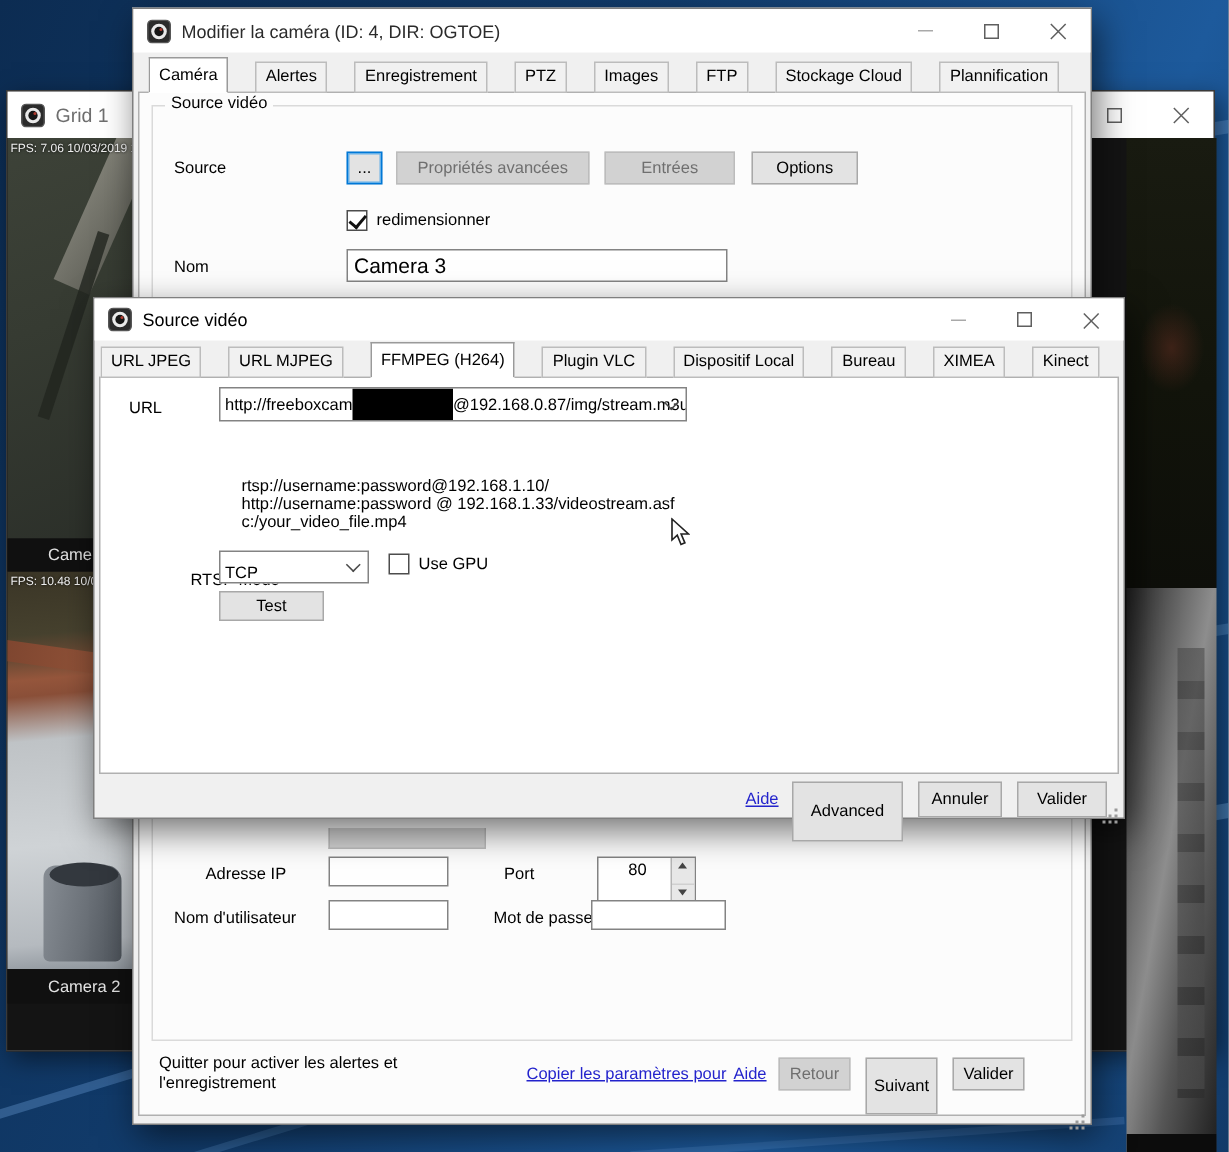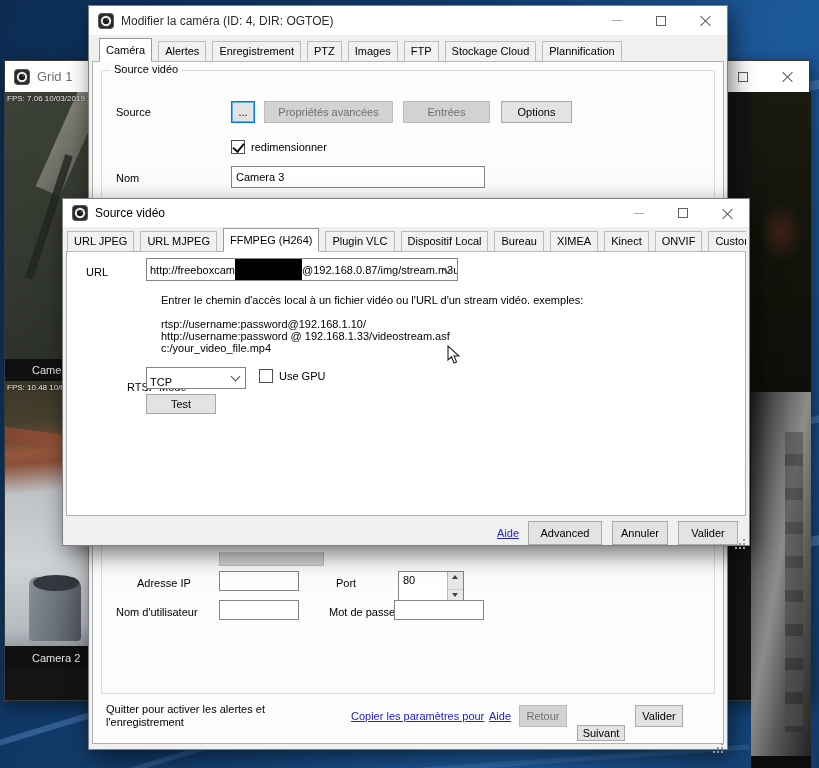--- a/index.html
+++ b/index.html
@@ -22,31 +22,31 @@
   .glyph-max { width:10px; height:10px; border:1px solid #5f5f5f; background:transparent; }
   .glyph-close { position:relative; width:11px; height:11px; }
   .glyph-close::before,.glyph-close::after { content:""; position:absolute; left:5px; top:-1px;
     width:1px; height:14px; background:#5f5f5f; }
   .glyph-close::before { transform:rotate(45deg); }
   .glyph-close::after { transform:rotate(-45deg); }
 
   
   .tabstrip { position:absolute; display:flex; align-items:flex-end; z-index:3; overflow:hidden; }
   .tab { font-size:11px; color:#000; background:#f1f1f1; border:1px solid #bcbcbc;
-    padding:3px 6px 3px; height:21px; margin-right:6px; white-space:nowrap; flex:none; }
+    padding:3px 6px 3px; height:21px; margin-right:18px; white-space:nowrap; flex:none; }
   .tab.active { background:#fff; border-color:#9a9a9a; border-bottom:1px solid #fff;
     height:24px; padding-top:5px; }
   .tabpage { position:absolute; background:#fcfcfc; border:1px solid #b0b0b0; z-index:2; }
 
   
   .btn { position:absolute; background:#e3e3e3; border:1px solid #a8a8a8; font-size:11px;
     color:#000; display:flex; align-items:center; justify-content:center; z-index:4; }
   .btn.disabled { background:#d2d2d2; border-color:#bcbcbc; color:#6f6f6f; }
   .btn.focused { border:1px solid #0078d7; box-shadow:inset 0 0 0 1px #66b0e8; }
-  .textbox { position:absolute; background:#fff; border:1px solid #838383; font-size:11px;
+  .textbox { position:absolute; background:#fff; border:1px solid #838383; font-size:14px;
     padding:2px 4px; color:#000; z-index:4; font-family:"Liberation Sans",sans-serif; }
   .label { position:absolute; font-size:11px; color:#000; white-space:nowrap; z-index:4; }
   .link { position:absolute; font-size:11px; color:#2323cc; text-decoration:underline;
     white-space:nowrap; z-index:4; cursor:pointer; }
   .combo { position:absolute; background:#fff; border:1px solid #838383; display:flex;
     align-items:center; padding:0 20px 0 3px; font-size:11px; overflow:hidden;
     white-space:nowrap; z-index:4; }
   .combo .chev { position:absolute; right:6px; top:50%; width:7px; height:7px; margin-top:-5px;
     border-right:1px solid #4a4a4a; border-bottom:1px solid #4a4a4a; transform:rotate(45deg); }
   .redact { display:inline-block; width:67px; height:21px; background:#000; flex:none; }
@@ -196,38 +196,38 @@
     <span class="label" style="left:162px;top:135px;">redimensionner</span>
 
     <span class="label" style="left:27px;top:166px;">Nom</span>
     <input class="textbox" style="left: 142px; top: 160px; width: 254px; height: 22px;" value="Camera 3">
 
     <div class="btn disabled" style="left:130px;top:546px;width:105px;height:14px;border-top:none;"></div>
 
     <span class="label" style="left:48px;top:571px;">Adresse IP</span>
     <input class="textbox" style="left: 130px; top: 565px; width: 80px; height: 20px;">
     <span class="label" style="left:247px;top:571px;">Port</span>
-    <div class="spinner" style="left:309px;top:565px;width:66px;height:36px;">
+    <div class="spinner" style="left:309px;top:565px;width:66px;height:36px;text-align:center;">
       <div class="spin-val">80</div>
       <div class="spin-arrows">
         <div class="spin-up"></div>
         <div class="spin-dn"></div>
       </div>
     </div>
 
     <span class="label" style="left:27px;top:600px;">Nom d'utilisateur</span>
     <input class="textbox" style="left: 130px; top: 594px; width: 80px; height: 20px;">
     <span class="label" style="left:240px;top:600px;">Mot de passe</span>
     <input class="textbox" style="left: 305px; top: 594px; width: 90px; height: 20px;">
 
     <div class="label" style="left:17px;top:697px;width:185px;white-space:normal;line-height:13px;">Quitter pour activer les alertes et l'enregistrement</div>
     <span class="link" style="left:262px;top:704px;">Copier les paramètres pour</span>
     <span class="link" style="left:400px;top:704px;">Aide</span>
     <div class="btn disabled" style="left:430px;top:699px;width:48px;height:22px;">Retour</div>
-    <div class="btn" style="left:488px;top:719px;width:48px;height:16px;">Suivant</div>
+    <div class="btn" style="left:488px;top:699px;width:48px;height:38px;">Suivant</div>
     <div class="btn" style="left:546px;top:699px;width:48px;height:22px;">Valider</div>
     <div class="grip"></div>
   </div>
 
   <div class="window" id="source-dialog" style="left:62px;top:198px;width:688px;height:348px;z-index:20;">
     <div class="titlebar" style="height:28px;">
       <svg class="app-icon" viewBox="0 0 16 16">
         <rect x="0.5" y="0.5" width="15" height="15" rx="3" fill="#2b2b2b" stroke="#565656"></rect>
         <circle cx="8" cy="8" r="5.2" fill="#e9e9e9"></circle>
         <circle cx="8" cy="8" r="3.1" fill="#161616"></circle>
@@ -263,37 +263,36 @@
     <div class="tabpage" style="left:3px;top:52px;width:680px;height:265px;background:#fff;"></div>
 
     <span class="label" style="left:23px;top:67px;">URL</span>
     <div class="combo" style="left:83px;top:59px;width:312px;height:23px;">
       <span>http://freeboxcam</span>
       <span class="redact"></span>
       <span>@192.168.0.87/img/stream.m3u</span>
       <span class="chev"></span>
     </div>
 
-    <div class="label" style="left:98px;top:95px;">Entrer le chemin d'accès local à un fichier vidéo ou l'URL d'un stream vidéo. exemples:</div>
     <div class="label" style="left:98px;top:119px;">rtsp://username:password@192.168.1.10/</div>
     <div class="label" style="left:98px;top:131px;">http://username:password @ 192.168.1.33/videostream.asf</div>
     <div class="label" style="left:98px;top:143px;">c:/your_video_file.mp4</div>
 
     <span class="label" style="left:23px;top:182px;padding-left:41px;">RTSP Mode</span>
     <div class="combo" style="left:83px;top:168px;width:100px;height:22px;align-items:flex-end;">
       <span>TCP</span>
       <span class="chev"></span>
     </div>
     <div class="checkbox" style="left:196px;top:170px;"></div>
     <span class="label" style="left:216px;top:171px;">Use GPU</span>
 
     <div class="btn" style="left:83px;top:195px;width:70px;height:20px;">Test</div>
 
     <span class="link" style="left:434px;top:328px;">Aide</span>
-    <div class="btn" style="left:465px;top:322px;width:74px;height:24px;">Advanced</div>
+    <div class="btn" style="left:465px;top:322px;width:74px;height:40px;">Advanced</div>
     <div class="btn" style="left:549px;top:322px;width:56px;height:24px;">Annuler</div>
     <div class="btn" style="left:615px;top:322px;width:60px;height:24px;">Valider</div>
     <div class="grip"></div>
   </div>
 
   <svg id="cursor" width="13" height="19" viewBox="0 0 13 19">
     <path d="M1 1 L1 15 L4.5 11.8 L7 18 L9.6 16.9 L7.1 11 L12 11 Z" fill="#fdfdfd" stroke="#222" stroke-width="1.1"></path>
   </svg>
 </div>
 

